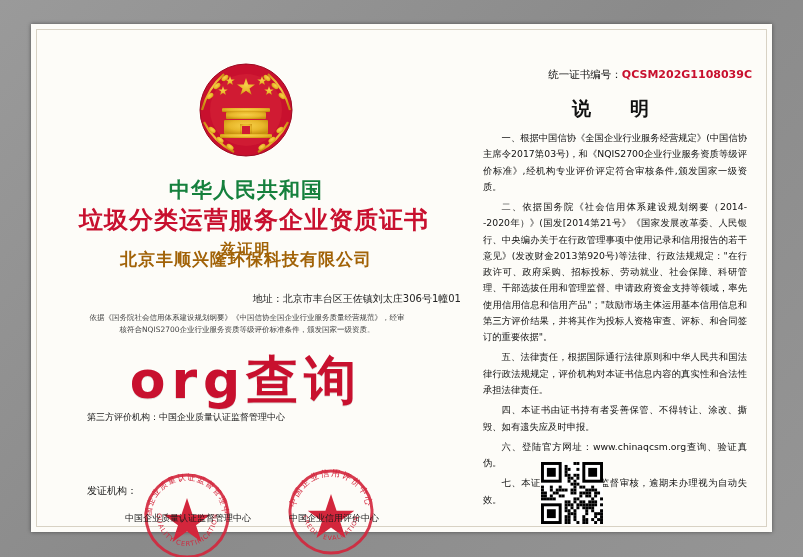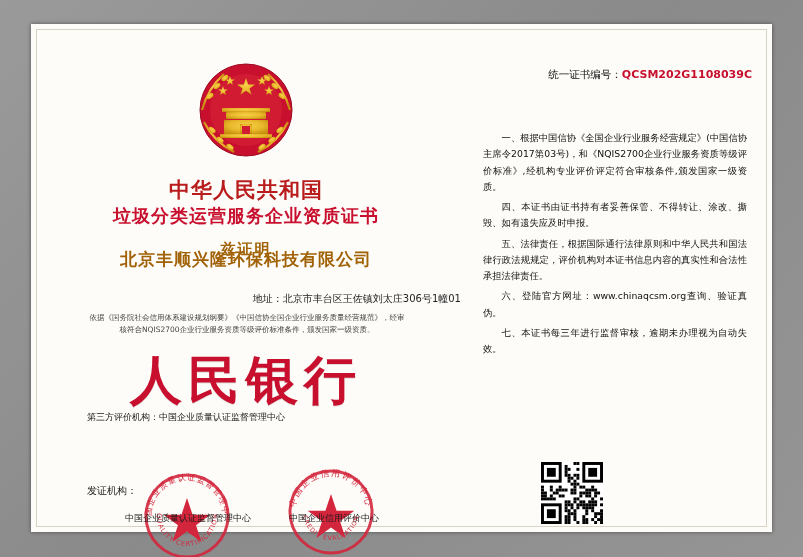--- a/index.html
+++ b/index.html
@@ -28,25 +28,25 @@
     position:absolute;left:0;top:0;width:430px;height:508px;
   }
   .emblem{
     position:absolute;left:155px;top:24px;width:120px;height:120px;
   }
   .emblem svg{display:block;}
 
   .title1{
     position:absolute;left:0;top:152px;width:430px;text-align:center;
     font-family:"DejaVu Sans","Liberation Sans",sans-serif;
-    font-size:21px;font-weight:bold;color:#b91c1c;letter-spacing:1px;
+    font-size:21px;font-weight:bold;color:#15803d;letter-spacing:1px;
   }
   .title2{
     position:absolute;left:0;top:180px;width:430px;text-align:center;
-    font-size:18px;font-weight:bold;color:#c8102e;letter-spacing:1px;
+    font-size:24px;font-weight:bold;color:#c8102e;letter-spacing:1px;padding-left:8px;
   }
   .zizheng{
     position:absolute;left:0;top:216px;width:430px;text-align:center;
     font-size:15px;font-weight:bold;color:#a16207;letter-spacing:2px;
   }
   .company{
     position:absolute;left:0;top:224px;width:430px;text-align:center;
     font-size:17px;font-weight:bold;color:#a16207;letter-spacing:1px;
   }
   .addr{
@@ -167,21 +167,21 @@
           </g>
         </svg>
       </div>
 
       <div class="title1">中华人民共和国</div>
       <div class="title2">垃圾分类运营服务企业资质证书</div>
       <div class="zizheng">兹证明</div>
       <div class="company">北京丰顺兴隆环保科技有限公司</div>
       <div class="addr">地址：北京市丰台区王佐镇刘太庄306号1幢01</div>
       <div class="basis">依据《国务院社会信用体系建设规划纲要》《中国信协全国企业行业服务质量经营规范》，经审核符合NQIS2700企业行业服务资质等级评价标准条件，颁发国家一级资质。</div>
-      <div class="grade">人民银行</div>
+      <div class="grade">org查询</div>
 
       <div class="meta">
         <div>第三方评价机构：中国企业质量认证监督管理中心</div>
       </div>
 
       <div class="issuer-label">发证机构：</div>
 
       <div class="seal-a">
         <svg width="104" height="104" viewBox="0 0 104 104">
           <defs>
@@ -218,25 +218,27 @@
 
       <div class="seal-cap-a">中国企业质量认证监督管理中心</div>
       <div class="seal-cap-b">中国企业信用评价中心</div>
     </div>
 
     <div class="right">
       <div class="certno">
         <span>统一证书编号：</span><span class="num">QCSM202G1108039C</span>
       </div>
 
+      <div class="shuoming">说　明</div>
 
       <div class="body">
         <p>一、根据中国信协《全国企业行业服务经营规定》(中国信协主席令2017第03号)，和《NQIS2700企业行业服务资质等级评价标准》,经机构专业评价评定符合审核条件,颁发国家一级资质。</p>
+        <p>二、依据国务院《社会信用体系建设规划纲要（2014--2020年）》(国发[2014第21号》《国家发展改革委、人民银行、中央编办关于在行政管理事项中使用记录和信用报告的若干意见》(发改财金2013第920号)等法律、行政法规规定："在行政许可、政府采购、招标投标、劳动就业、社会保障、科研管理、干部选拔任用和管理监督、申请政府资金支持等领域，率先使用信用信息和信用产品"；"鼓励市场主体运用基本信用信息和第三方评价结果，并将其作为投标人资格审查、评标、和合同签订的重要依据"。</p>
+        <p>五、法律责任，根据国际通行法律原则和中华人民共和国法律行政法规规定，评价机构对本证书信息内容的真实性和合法性承担法律责任。</p>
         <p>四、本证书由证书持有者妥善保管、不得转让、涂改、撕毁、如有遗失应及时申报。</p>
-        <p>五、法律责任，根据国际通行法律原则和中华人民共和国法律行政法规规定，评价机构对本证书信息内容的真实性和合法性承担法律责任。</p>
         <p>六、登陆官方网址：www.chinaqcsm.org查询、验证真伪。</p>
         <p>七、本证书每三年进行监督审核，逾期未办理视为自动失效。</p>
       </div>
 
       <div class="qr">
         <svg id="qrsvg" width="62" height="62" viewBox="0 0 62 62">
           <rect width="62" height="62" fill="#ffffff"></rect>
         <rect x="32.47619047619048" y="0" width="2.9523809523809526" height="2.9523809523809526" fill="#000"></rect>
             <rect x="35.42857142857143" y="0" width="2.9523809523809526" height="2.9523809523809526" fill="#000"></rect>
             <rect x="23.61904761904762" y="2.9523809523809526" width="2.9523809523809526" height="2.9523809523809526" fill="#000"></rect>

